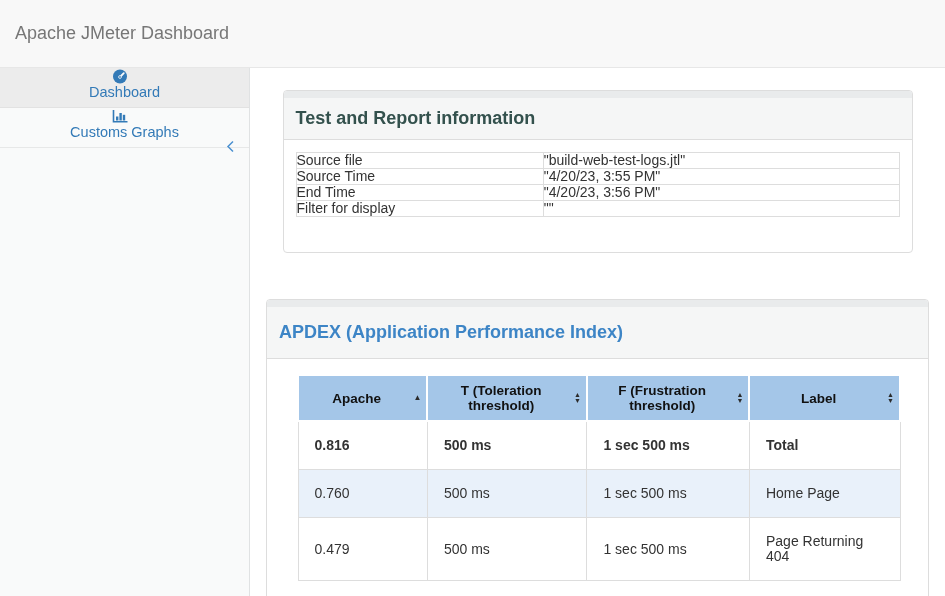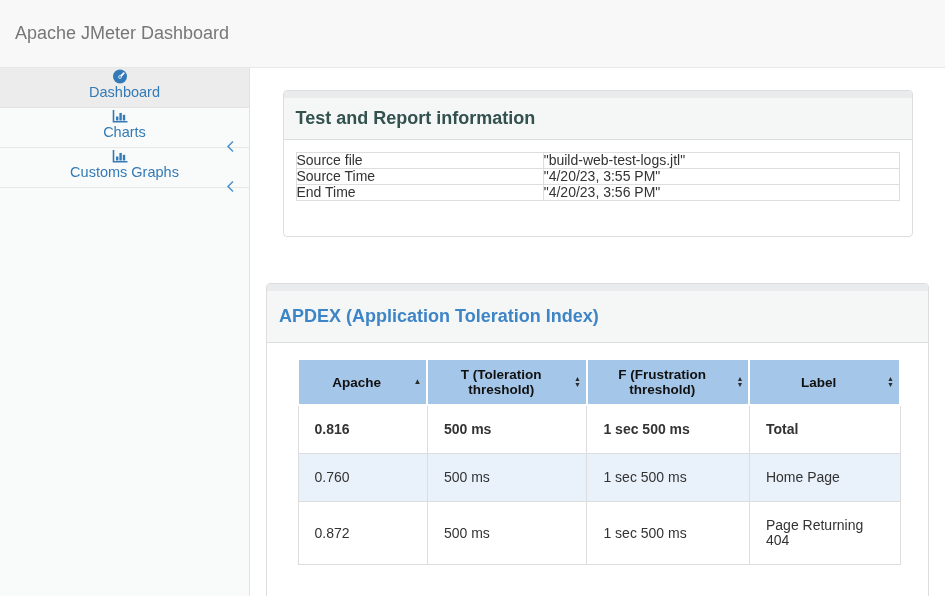--- a/index.html
+++ b/index.html
@@ -75,36 +75,20 @@
       <span class="icon">
         <svg viewBox="0 0 16 16" width="16" height="16">
           <circle cx="8" cy="8.5" r="7" fill="#337ab7"></circle>
           <line x1="8" y1="9" x2="11.8" y2="5.2" stroke="#f9fafa" stroke-width="1.8" stroke-linecap="round"></line>
           <circle cx="8" cy="9" r="1.4" fill="#337ab7" stroke="#f9fafa" stroke-width="0.8"></circle>
         </svg>
       </span>
       <span>Dashboard</span>
     </div>
 
-    <div class="side-item">
-      <span class="icon">
-        <svg viewBox="0 0 17 16" width="17" height="16">
-          <path d="M1.5 2 V13.8 H15.5" stroke="#337ab7" stroke-width="1.6" fill="none"></path>
-          <rect x="4" y="8.5" width="2.4" height="4" fill="#337ab7"></rect>
-          <rect x="7.4" y="5" width="2.4" height="7.5" fill="#337ab7"></rect>
-          <rect x="10.8" y="6.8" width="2.4" height="5.7" fill="#337ab7"></rect>
-        </svg>
-      </span>
-      <span>Charts</span>
-      <span class="chev">
-        <svg viewBox="0 0 9 13" width="9" height="13">
-          <polyline points="7,1.5 2,6.5 7,11.5" fill="none" stroke="#4a90d0" stroke-width="1.5"></polyline>
-        </svg>
-      </span>
-    </div>
 
     <div class="side-item">
       <span class="icon">
         <svg viewBox="0 0 17 16" width="17" height="16">
           <path d="M1.5 2 V13.8 H15.5" stroke="#337ab7" stroke-width="1.6" fill="none"></path>
           <rect x="4" y="8.5" width="2.4" height="4" fill="#337ab7"></rect>
           <rect x="7.4" y="5" width="2.4" height="7.5" fill="#337ab7"></rect>
           <rect x="10.8" y="6.8" width="2.4" height="5.7" fill="#337ab7"></rect>
         </svg>
       </span>
@@ -132,29 +116,33 @@
               <td>"build-web-test-logs.jtl"</td>
             </tr>
             <tr>
               <td class="lbl">Source Time</td>
               <td>"4/20/23, 3:55 PM"</td>
             </tr>
             <tr>
               <td class="lbl">End Time</td>
               <td>"4/20/23, 3:56 PM"</td>
             </tr>
+            <tr>
+              <td class="lbl">Filter for display</td>
+              <td>""</td>
+            </tr>
           </tbody>
         </table>
       </div>
     </div>
 
     <div class="panel apdex">
       <div class="panel-strip"></div>
       <div class="panel-heading">
-        <span class="panel-title">APDEX (Application Toleration Index)</span>
+        <span class="panel-title">APDEX (Application Performance Index)</span>
       </div>
       <div class="panel-body">
         <table class="apdex-table">
           <colgroup>
             <col class="c-apdex">
               <col class="c-t">
               <col class="c-f">
               <col class="c-label">
           </colgroup>
           <thead>
@@ -195,21 +183,21 @@
               <td>1 sec 500 ms</td>
               <td>Total</td>
             </tr>
             <tr class="striped">
               <td>0.760</td>
               <td>500 ms</td>
               <td>1 sec 500 ms</td>
               <td>Home Page</td>
             </tr>
             <tr>
-              <td>0.872</td>
+              <td>0.479</td>
               <td>500 ms</td>
               <td>1 sec 500 ms</td>
               <td>Page Returning 404</td>
             </tr>
           </tbody>
         </table>
       </div>
     </div>
 
   </div>

